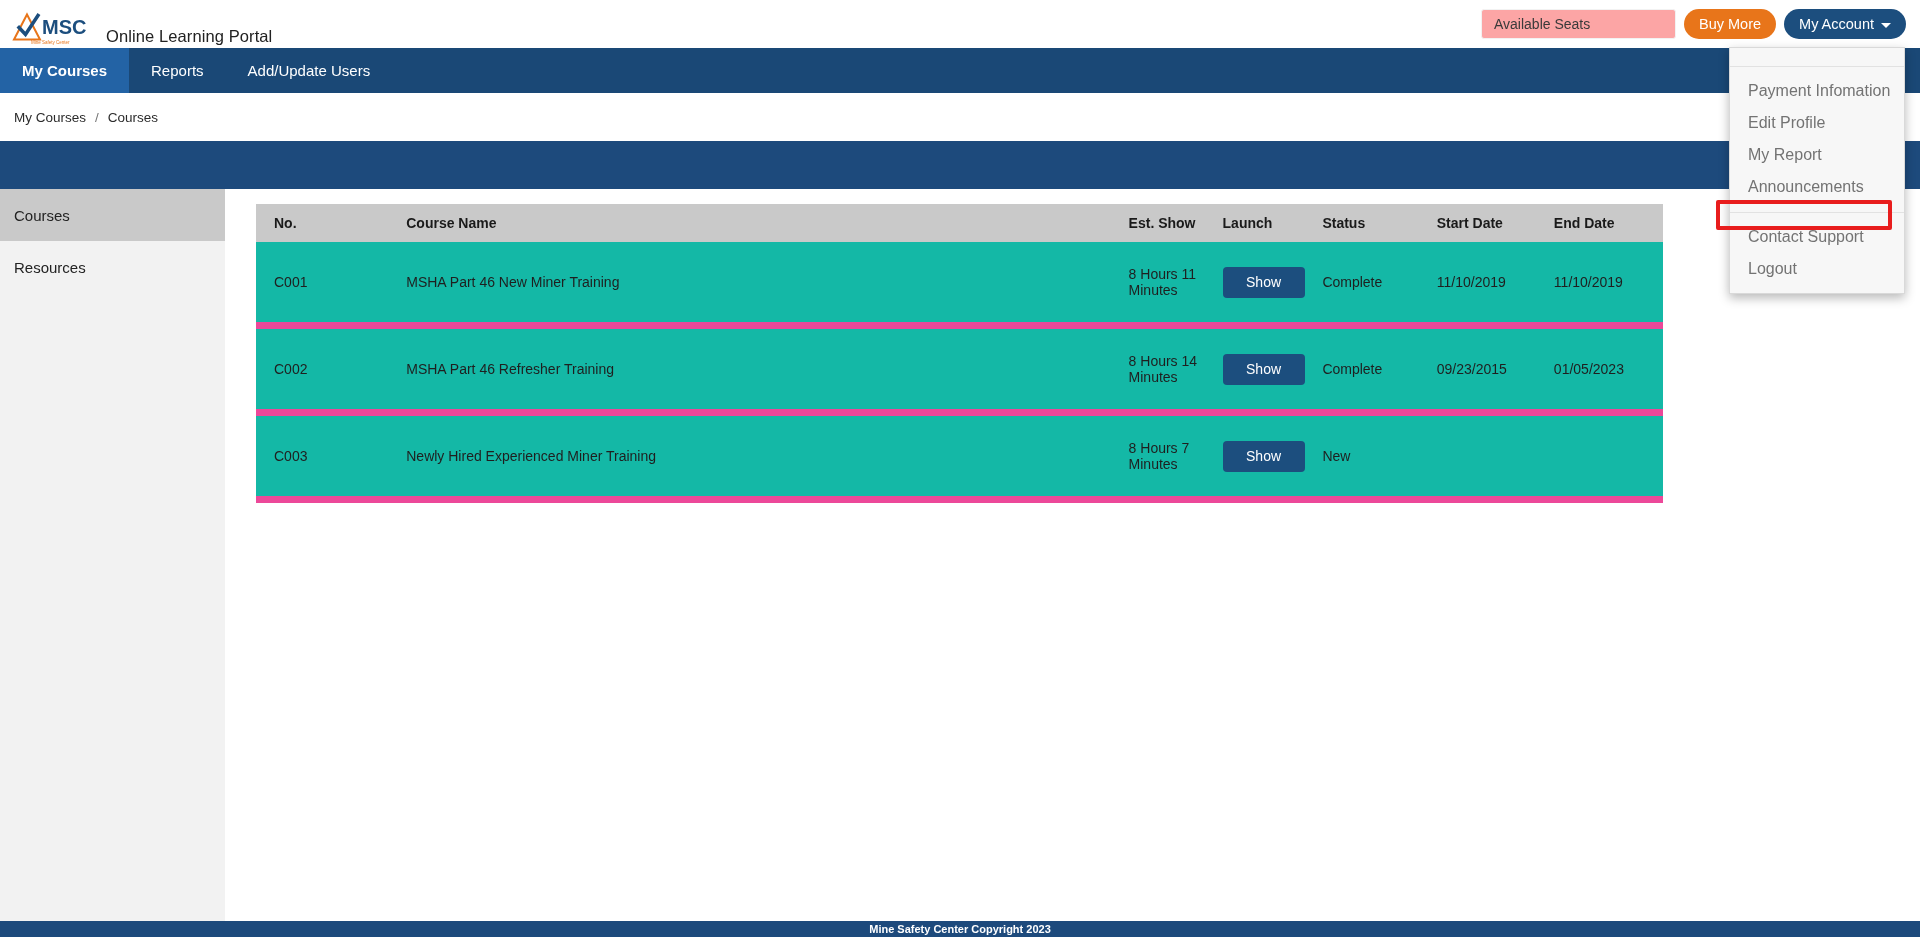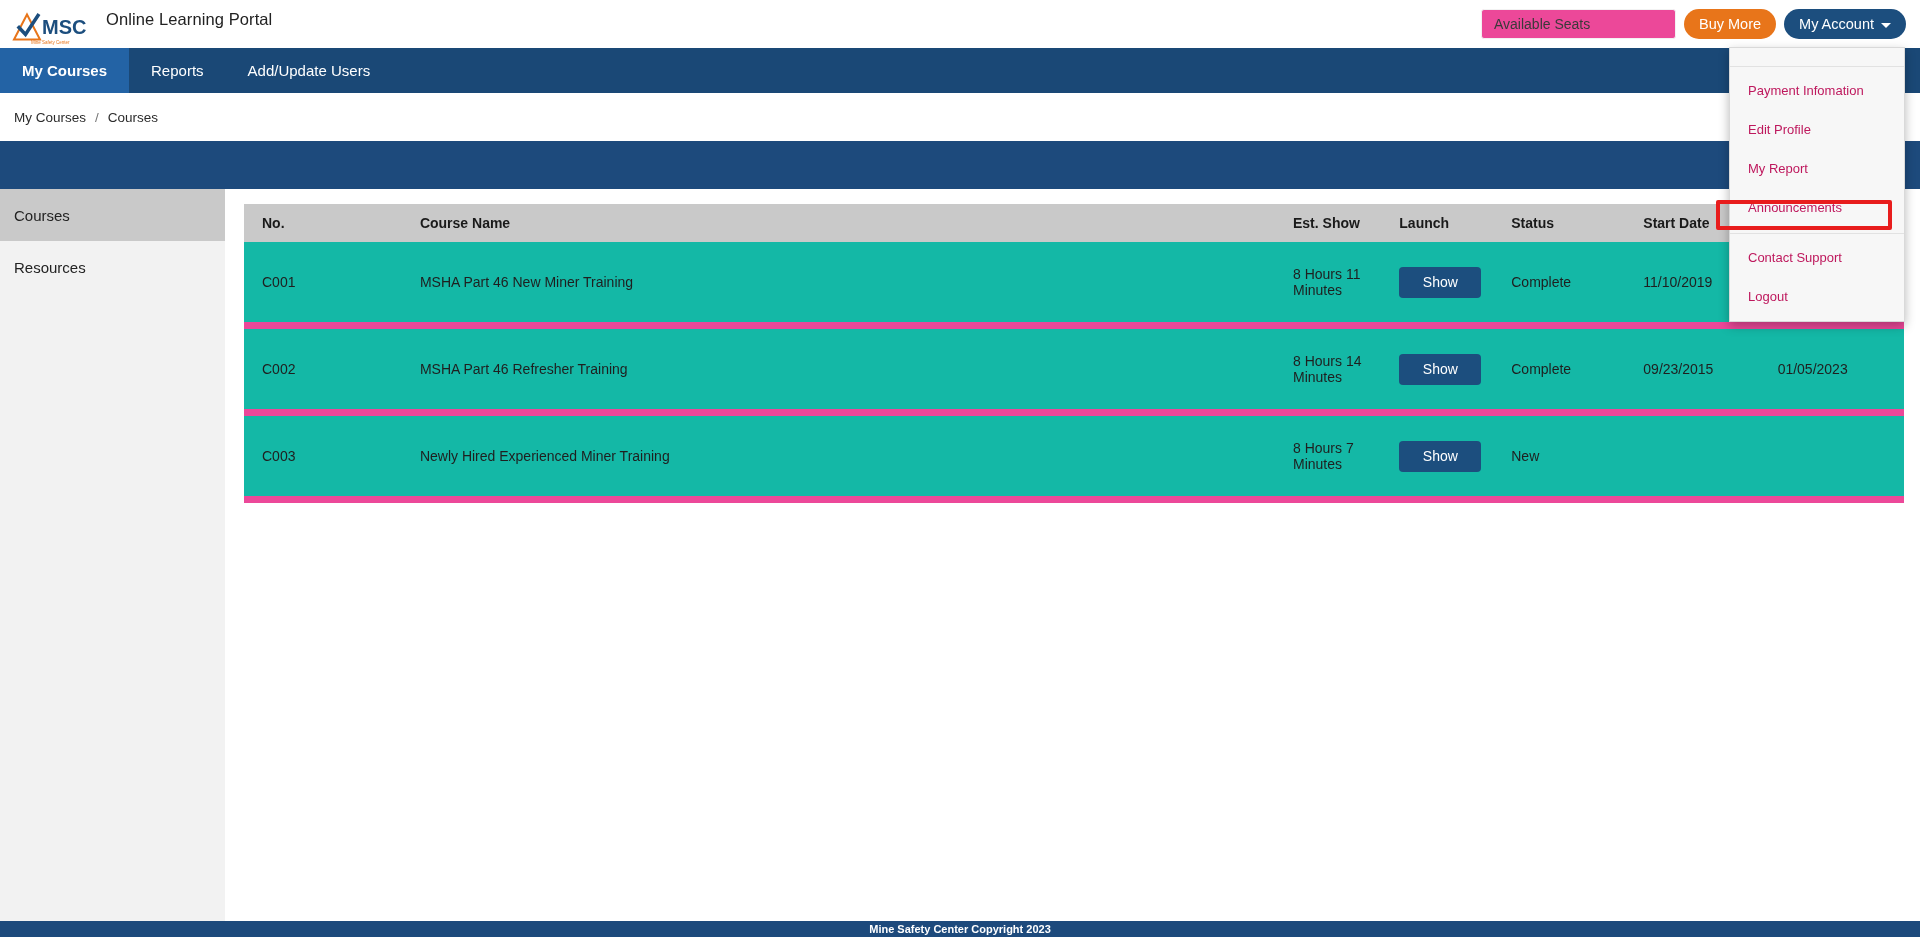--- a/index.html
+++ b/index.html
@@ -19,40 +19,40 @@
   }
 
   
   .topbar {
     position: absolute; left: 0; top: 0;
     width: 1920px; height: 55px;
     background: #ffffff;
     display: flex; align-items: center;
   }
   .brand {
-    display: flex; align-items: flex-start;
+    display: flex; align-items: flex-end;
     margin-left: 12px;
   }
   .logo-mark {
     width: 80px; height: 36px;
     display: block;
   }
   .portal-title {
     margin-left: 14px;
     font-size: 16.5px;
     color: #222;
     letter-spacing: .1px;
   }
   .topbar-right {
     position: absolute; right: 14px; top: 9px;
     display: flex; align-items: stretch; gap: 8px;
   }
   .seats-box {
     width: 195px; height: 30px;
-    background: #ec4899;
+    background: #fca5a5;
     border: 1px solid #f2f2f2;
     border-radius: 3px;
     display: flex; align-items: center;
     padding-left: 12px;
     font-size: 14px;
     color: #3a3a3a;
   }
   .btn {
     border: none; border-radius: 15px;
     font-size: 14.5px;
@@ -134,22 +134,22 @@
     display: flex; align-items: center;
     padding-left: 14px;
     font-size: 15px;
     color: #232323;
     cursor: pointer;
   }
   .side-item.active { background: #c9c9c9; }
 
   
   .table-wrap {
-    position: absolute; left: 244px; top: 15px;
-    width: 1660px;
+    position: absolute; left: 256px; top: 15px;
+    width: 1407px;
   }
   table.courses {
     width: 100%;
     border-collapse: collapse;
     font-size: 14px;
   }
   table.courses thead th {
     background: #c9c9c9;
     color: #1a1a1a;
     font-weight: bold;
@@ -203,26 +203,25 @@
     font-size: 13.5px; color: #3a3a3a;
     line-height: 20px;
   }
   .dd-gap { height: 10px; }
   .dd-divider {
     height: 1px; background: #e2e2e2;
     margin: 9px 0 8px 0;
   }
   .dd-item {
     padding: 5px 18px;
-    font-size: 13px;
-    color: #be185d;
+    font-size: 16px;
+    color: #737373;
     cursor: pointer;
     line-height: 22px;
     white-space: nowrap;
-    margin-top: 7px;
   }
 
   
   .highlight-box {
     position: absolute;
     left: 1716px; top: 200px;
     width: 176px; height: 30px;
     border: 4px solid #e81d1d;
     border-radius: 2px;
     z-index: 60;

